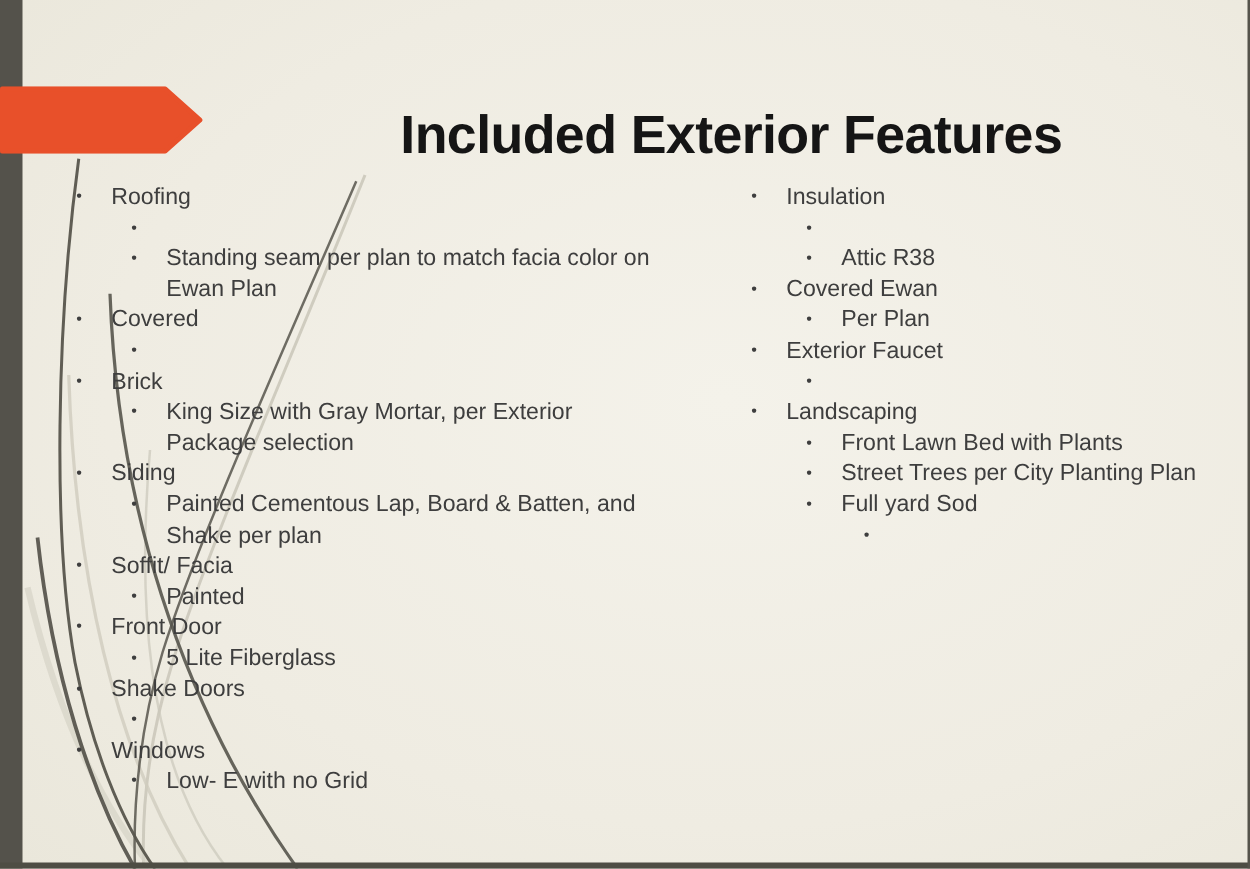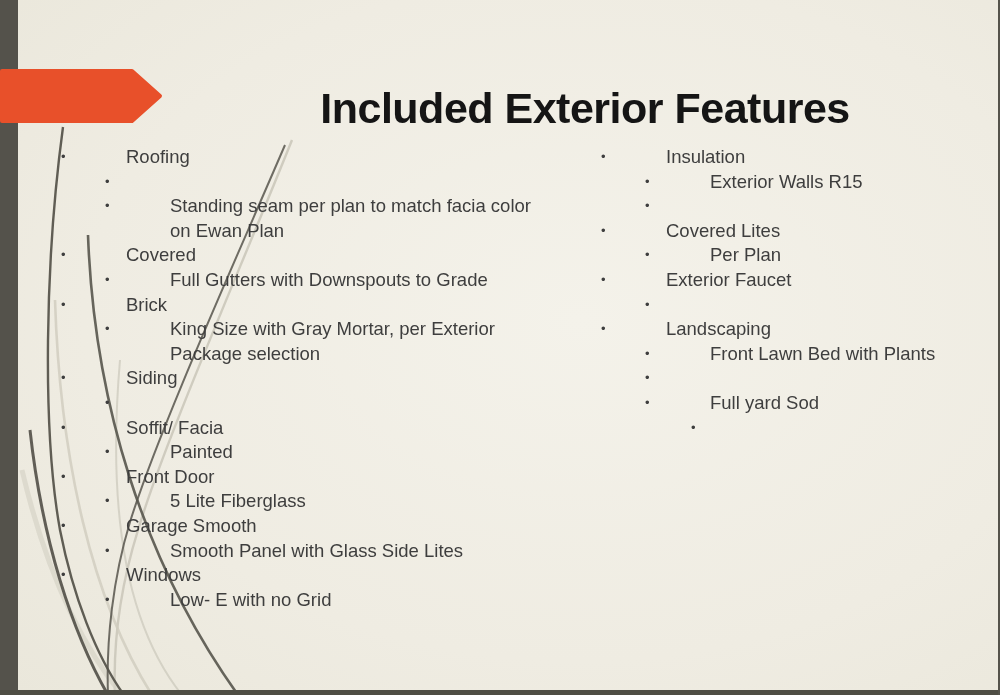--- a/index.html
+++ b/index.html
@@ -29,21 +29,21 @@
   
   .columns{position:absolute;left:0;top:145px;width:1000px;}
   .col{position:absolute;top:0;color:var(--text,#3e3e3e);font-size:18.5px;line-height:24.6px;}
   .col-left{left:50px;width:482px;}
   .col-right{left:590px;width:410px;}
   .li{display:flex;align-items:flex-start;}
   .bullet{flex:0 0 28px;padding-left:3px;font-size:13px;line-height:24.6px;}
   .lvl1{padding-left:8px;}
   .lvl2{padding-left:52px;}
   .lvl3{padding-left:98px;}
-  .txt{flex:1;margin-left:37px;}
+  .txt{flex:1;}
 </style>
 </head>
 <body>
 
 <div class="slide" style="--edge: #54524b; --title: #151515; --text: #3e3e3e;">
 
   <svg class="decor" viewBox="0 0 1000 695" fill="none">
 
     <path d="M 292 140 C 240 270 165 440 138 530 C 120 588 113 645 115 695" stroke="#c9c6b8" stroke-width="2.4" opacity="0.85"></path>
     <path d="M 55 300 C 60 460 92 600 152 695" stroke="#cfccbe" stroke-width="2.6" opacity="0.8"></path>
@@ -78,85 +78,84 @@
         <div class="li lvl2">
           <span class="bullet">•</span>
           <span class="txt">Standing seam per plan to match facia color on Ewan Plan</span>
         </div>
         <div class="li lvl1">
           <span class="bullet">•</span>
           <span class="txt">Covered</span>
         </div>
         <div class="li lvl2">
           <span class="bullet">•</span>
-          <span class="txt">Full Gutters with Downspouts to Grade</span>
         </div>
         <div class="li lvl1">
           <span class="bullet">•</span>
           <span class="txt">Brick</span>
         </div>
         <div class="li lvl2">
           <span class="bullet">•</span>
           <span class="txt">King Size with Gray Mortar, per Exterior Package selection</span>
         </div>
         <div class="li lvl1">
           <span class="bullet">•</span>
           <span class="txt">Siding</span>
         </div>
         <div class="li lvl2">
           <span class="bullet">•</span>
+          <span class="txt">Painted Cementous Lap, Board &amp; Batten, and Shake per plan</span>
         </div>
         <div class="li lvl1">
           <span class="bullet">•</span>
           <span class="txt">Soffit/ Facia</span>
         </div>
         <div class="li lvl2">
           <span class="bullet">•</span>
           <span class="txt">Painted</span>
         </div>
         <div class="li lvl1">
           <span class="bullet">•</span>
           <span class="txt">Front Door</span>
         </div>
         <div class="li lvl2">
           <span class="bullet">•</span>
           <span class="txt">5 Lite Fiberglass</span>
         </div>
         <div class="li lvl1">
           <span class="bullet">•</span>
-          <span class="txt">Garage Smooth</span>
+          <span class="txt">Shake Doors</span>
         </div>
         <div class="li lvl2">
           <span class="bullet">•</span>
-          <span class="txt">Smooth Panel with Glass Side Lites</span>
         </div>
         <div class="li lvl1">
           <span class="bullet">•</span>
           <span class="txt">Windows</span>
         </div>
         <div class="li lvl2">
           <span class="bullet">•</span>
           <span class="txt">Low- E with no Grid</span>
         </div>
       </div>
     <div class="col col-right" id="col-1">
         <div class="li lvl1">
           <span class="bullet">•</span>
           <span class="txt">Insulation</span>
         </div>
         <div class="li lvl2">
           <span class="bullet">•</span>
-          <span class="txt">Exterior Walls R15</span>
         </div>
         <div class="li lvl2">
           <span class="bullet">•</span>
+          <span class="txt">Attic R38</span>
         </div>
         <div class="li lvl1">
           <span class="bullet">•</span>
-          <span class="txt">Covered Lites</span>
+          <span class="txt">Covered Ewan</span>
         </div>
         <div class="li lvl2">
           <span class="bullet">•</span>
           <span class="txt">Per Plan</span>
         </div>
         <div class="li lvl1">
           <span class="bullet">•</span>
           <span class="txt">Exterior Faucet</span>
         </div>
         <div class="li lvl2">
@@ -165,20 +164,21 @@
         <div class="li lvl1">
           <span class="bullet">•</span>
           <span class="txt">Landscaping</span>
         </div>
         <div class="li lvl2">
           <span class="bullet">•</span>
           <span class="txt">Front Lawn Bed with Plants</span>
         </div>
         <div class="li lvl2">
           <span class="bullet">•</span>
+          <span class="txt">Street Trees per City Planting Plan</span>
         </div>
         <div class="li lvl2">
           <span class="bullet">•</span>
           <span class="txt">Full yard Sod</span>
         </div>
         <div class="li lvl3">
           <span class="bullet">•</span>
         </div>
       </div>
   </div>

